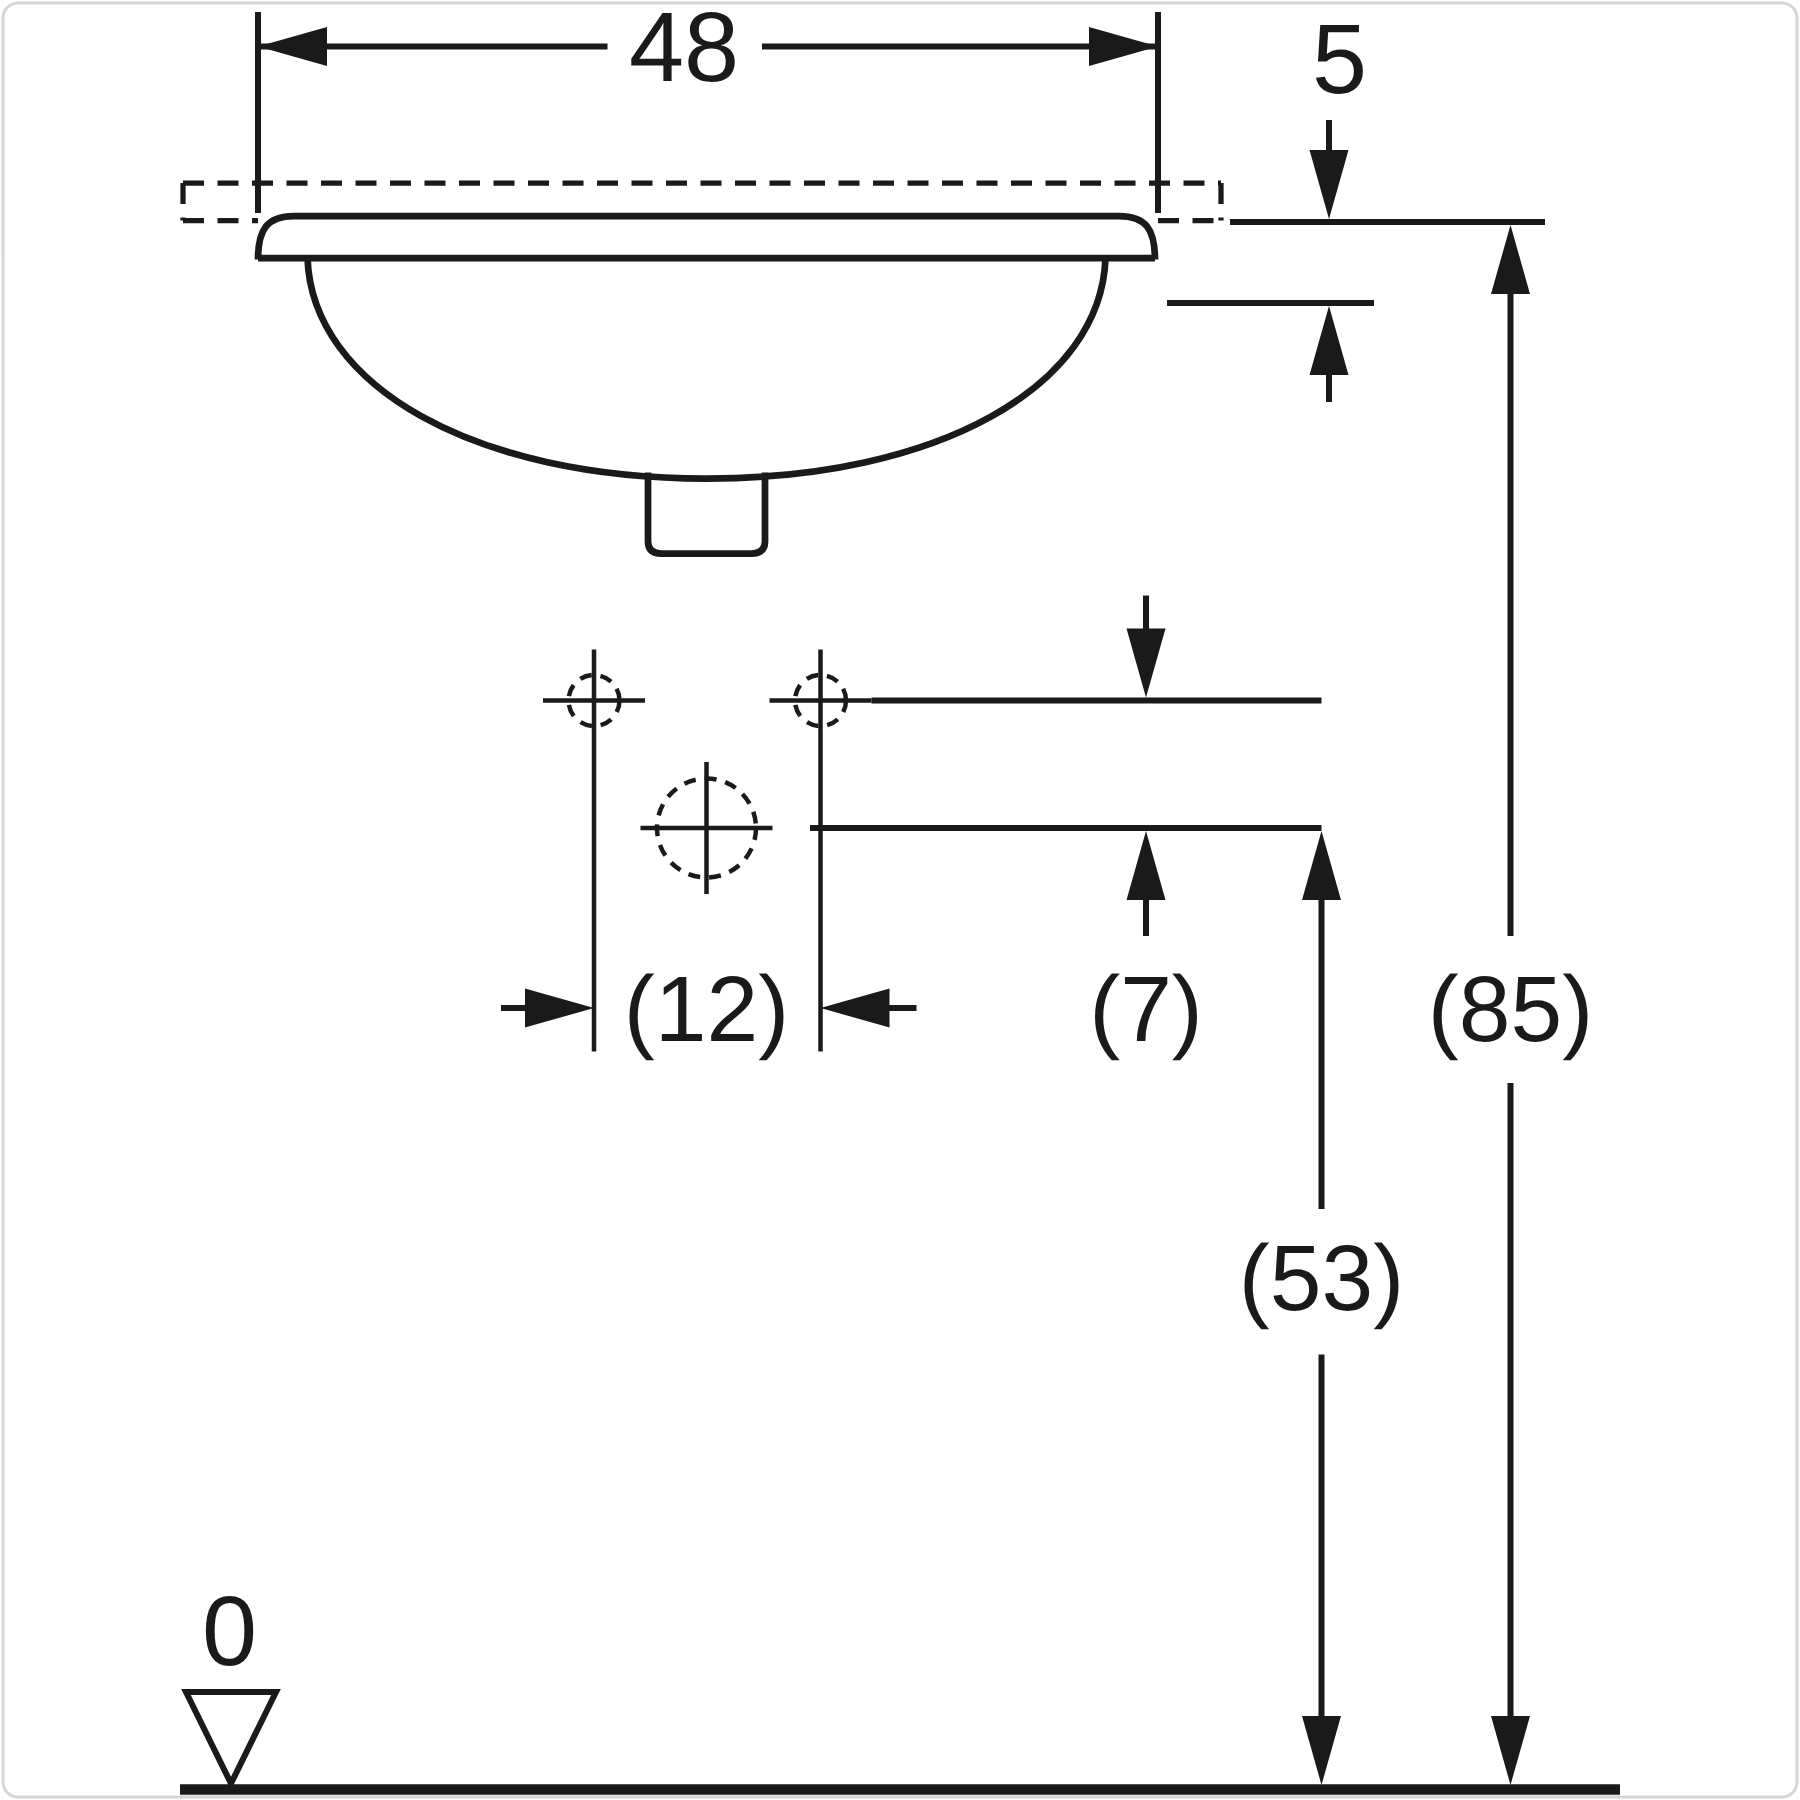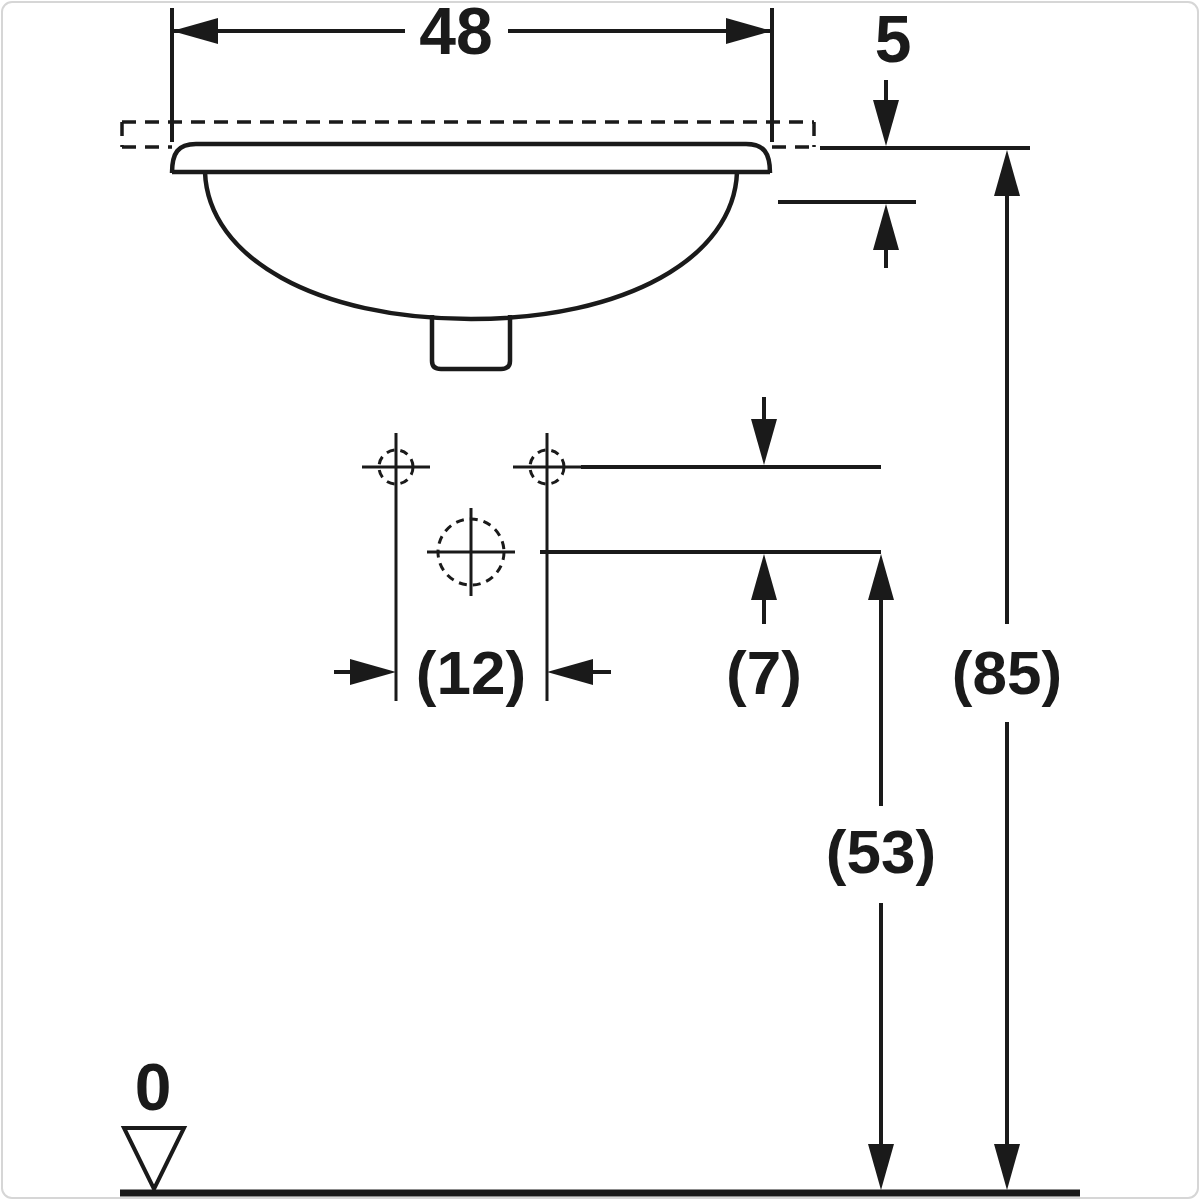--- a/index.html
+++ b/index.html
@@ -1,16 +1,16 @@
 <!DOCTYPE html>
 <html><head>
 <meta charset="utf-8">
 <style>
   html,body{margin:0;padding:0;background:#ffffff;}
-  .canvas{width:1200px;height:1200px;position:relative;background:#ffffff;overflow:hidden;font-weight:bold;}
+  .canvas{width:1200px;height:1200px;position:relative;background:#ffffff;overflow:hidden;}
   svg{display:block;}
   svg text{
     font-family:"Liberation Sans","DejaVu Sans",sans-serif;
     fill:#1a1a1a;
   }
   .lbl-big{font-size:66px;}
   .lbl{font-size:62px;}
   .ln{stroke:#1a1a1a;stroke-width:4;fill:none;}
   .ln-thick{stroke:#1a1a1a;stroke-width:4.5;fill:none;stroke-linejoin:round;}
   .ln-thin{stroke:#1a1a1a;stroke-width:3;fill:none;}

